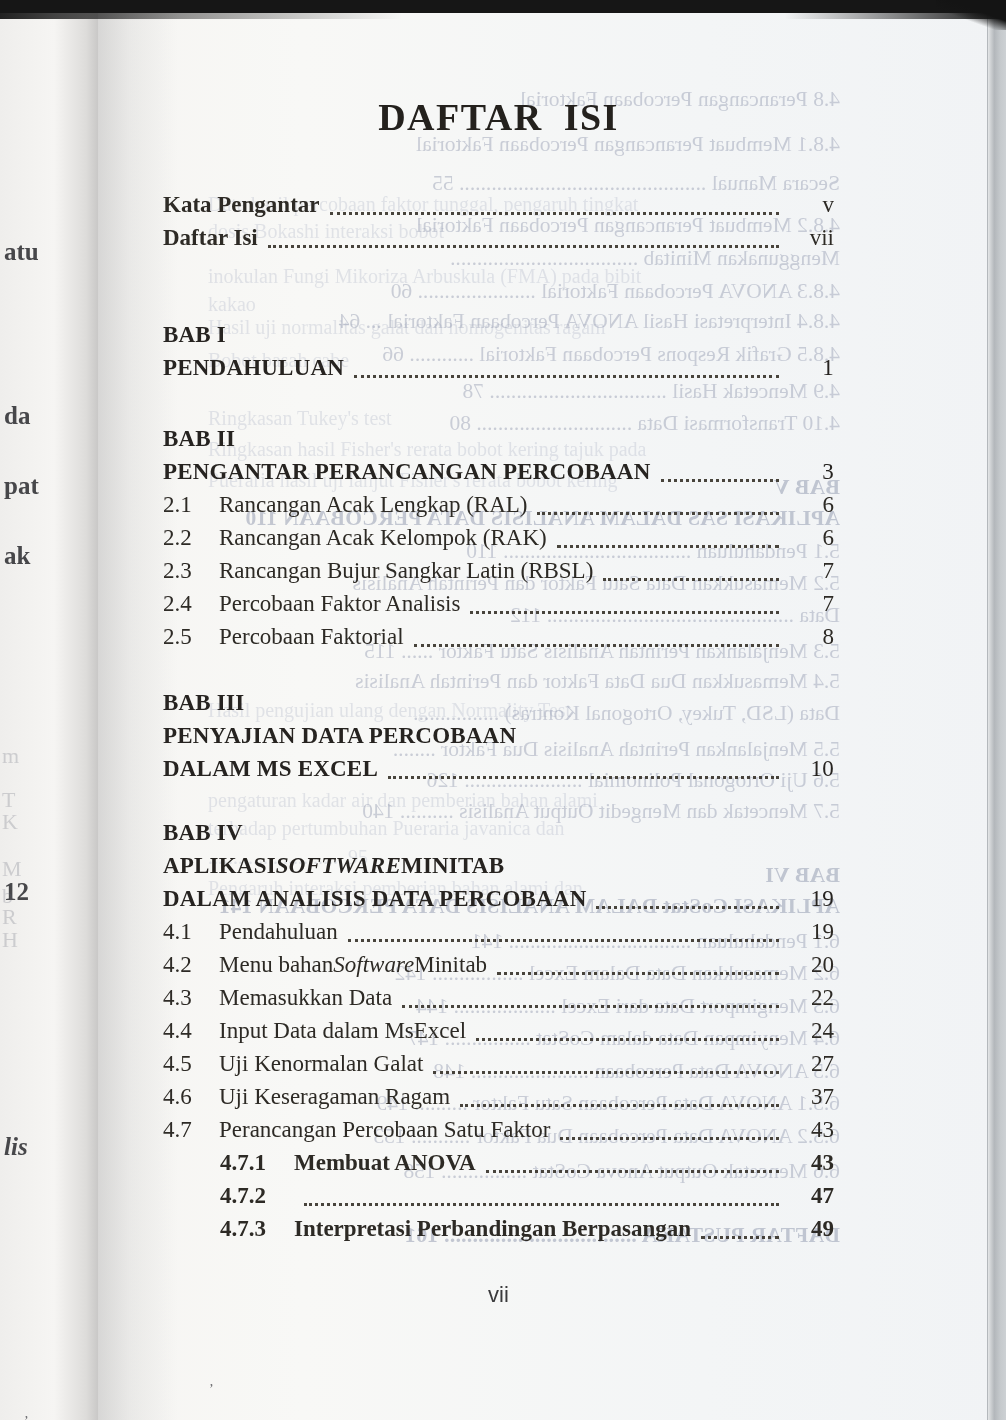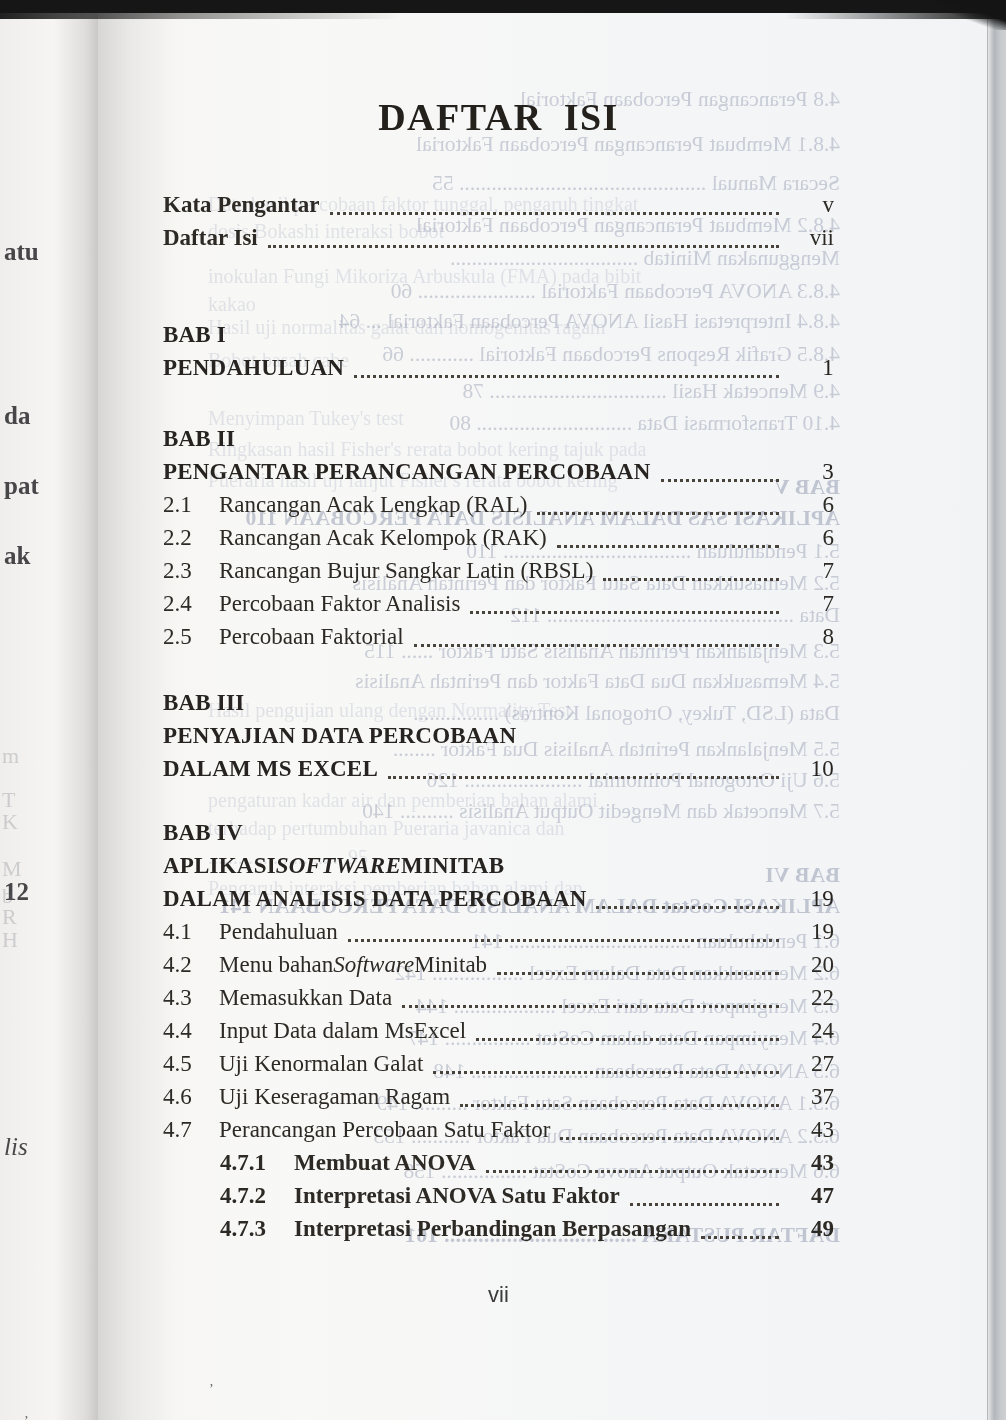--- a/index.html
+++ b/index.html
@@ -46,21 +46,21 @@
   .g-bold{font-weight:700;color:rgba(122,132,158,0.42);letter-spacing:0.3px;}
   .g-ind{padding-left:118px;}
   .ghost-faint{
     position:absolute;left:208px;width:650px;
     font-size:20px;line-height:24px;
     color:rgba(132,142,168,0.20);
     white-space:nowrap;overflow:hidden;
   }
   
   .edge-frag{position:absolute;left:4px;font-size:25px;font-weight:600;color:#47474a;z-index:4;}
-  .edge-frag.it{font-style:italic;font-weight:400;}
+  .edge-frag.it{font-style:italic;font-weight:700;}
   .edge-faint{position:absolute;left:2px;font-size:22px;color:rgba(95,100,115,0.25);z-index:4;}
 
   
   .toc{position:absolute;left:163px;right:172px;top:94px;z-index:2;}
   .doc-title{
     text-align:center;font-size:38px;line-height:46px;font-weight:700;
     letter-spacing:1.5px;word-spacing:10px;color:#24211d;
     margin:0 0 48px 0;
   }
   .row{display:flex;align-items:baseline;line-height:33px;font-size:23px;}
@@ -121,21 +121,21 @@
     <div class="ghost-line" style="top:1123px">6.5.2  ANOVA Data Percobaan Dua Faktor ...........  153</div>
     <div class="ghost-line" style="top:1158px">6.6    Mencetak Output Anova CoStat ................  158</div>
     <div class="ghost-line g-bold" style="top:1222px">DAFTAR PUSTAKA ..................................  161</div>
 
     <div class="ghost-faint" style="top:192px">Data hasil percobaan faktor tunggal, pengaruh tingkat</div>
     <div class="ghost-faint" style="top:219px">dosis Bokashi interaksi bobot</div>
     <div class="ghost-faint" style="top:264px">inokulan Fungi Mikoriza Arbuskula (FMA) pada bibit</div>
     <div class="ghost-faint" style="top:292px">kakao</div>
     <div class="ghost-faint" style="top:315px">Hasil uji normalitas galat dan homogenitas ragam</div>
     <div class="ghost-faint" style="top:348px">Bobot basah cabe</div>
-    <div class="ghost-faint" style="top:406px">Menyimpan Tukey's test</div>
+    <div class="ghost-faint" style="top:406px">Ringkasan Tukey's test</div>
     <div class="ghost-faint" style="top:437px">Ringkasan hasil Fisher's rerata bobot kering tajuk pada</div>
     <div class="ghost-faint" style="top:468px">Pueraria hasil uji lanjut Fisher's rerata bobot kering</div>
     <div class="ghost-faint" style="top:698px">Hasil pengujian ulang dengan Normality Test</div>
     <div class="ghost-faint" style="top:788px">pengaturan kadar air dan pemberian bahan alami</div>
     <div class="ghost-faint" style="top:816px">terhadap pertumbuhan Pueraria javanica dan</div>
     <div class="ghost-faint" style="top:845px">...........................  95</div>
     <div class="ghost-faint" style="top:876px">Pengaruh interaksi pemberian bahan alami dan</div>
   </div>
 
   <div class="toc">
@@ -272,21 +272,20 @@
       <span class="page">43</span>
     </div>
     <div class="row entry sub">
       <span class="num">4.7.1</span>
       <span>Membuat ANOVA</span>
       <span class="leader"></span>
       <span class="page">43</span>
     </div>
     <div class="row entry sub">
       <span class="num">4.7.2</span>
-      <span>Interpretasi ANOVA Satu Faktor</span>
       <span class="leader"></span>
       <span class="page">47</span>
     </div>
     <div class="row entry sub">
       <span class="num">4.7.3</span>
       <span>Interpretasi Perbandingan Berpasangan</span>
       <span class="leader"></span>
       <span class="page">49</span>
     </div>
   </div>

